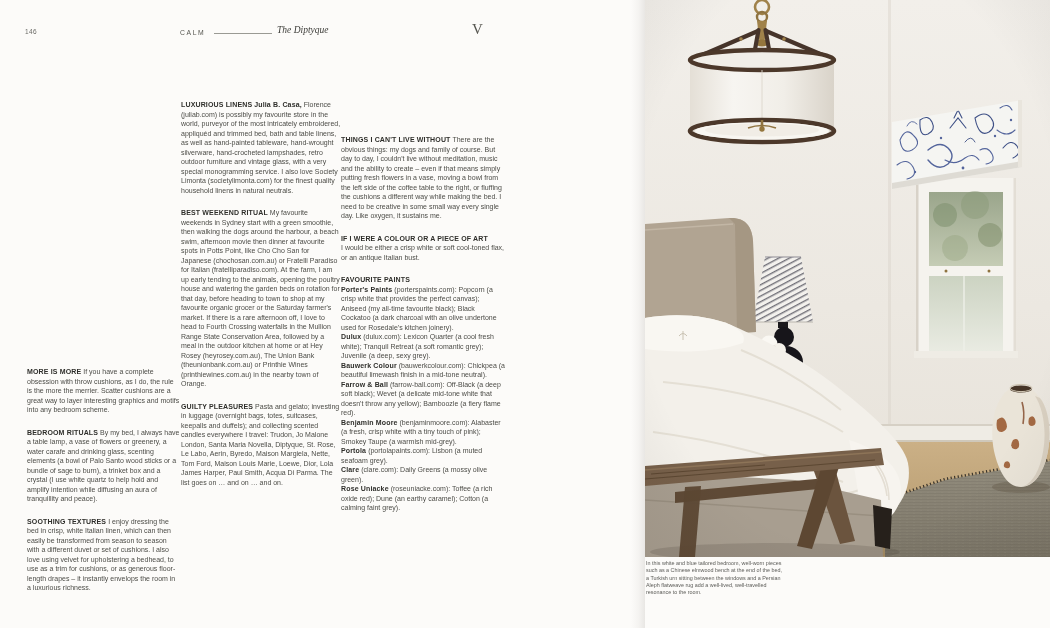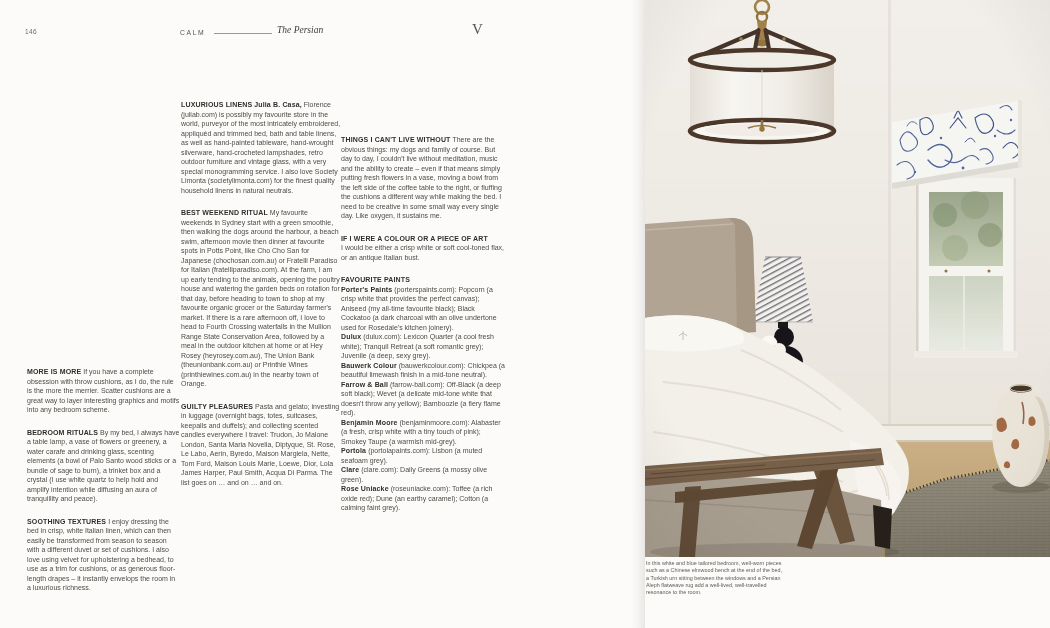--- a/index.html
+++ b/index.html
@@ -28,21 +28,21 @@
     background:linear-gradient(90deg,rgba(0,0,0,0) 0%,rgba(60,50,40,.04) 55%,rgba(60,50,40,.10) 100%);}
   .photo{position:absolute;left:645px;top:0;width:405px;height:557px;overflow:hidden;}
   .caption{position:absolute;left:646px;top:560px;width:139px;font-size:5.4px;line-height:7.3px;color:#5c5c58;margin:0;}
 </style>
 </head>
 <body>
 
 <span class="folio">146</span>
 <span class="chapter">CALM</span>
 <span class="head-rule"></span>
-<span class="section-title">The Persian</span>
+<span class="section-title">The Diptyque</span>
 <span class="ornament">V</span>
 
 <div class="col col1">
   <p class="sec"><b>MORE IS MORE</b> <span>If you have a complete obsession with throw cushions, as I do, the rule is the more the merrier. Scatter cushions are a great way to layer interesting graphics and motifs into any bedroom scheme.</span></p>
   <p class="sec"><b>BEDROOM RITUALS</b> <span>By my bed, I always have a table lamp, a vase of flowers or greenery, a water carafe and drinking glass, scenting elements (a bowl of Palo Santo wood sticks or a bundle of sage to burn), a trinket box and a crystal (I use white quartz to help hold and amplify intention while diffusing an aura of tranquillity and peace).</span></p>
   <p class="sec"><b>SOOTHING TEXTURES</b> <span>I enjoy dressing the bed in crisp, white Italian linen, which can then easily be transformed from season to season with a different duvet or set of cushions. I also love using velvet for upholstering a bedhead, to use as a trim for cushions, or as generous floor-length drapes – it instantly envelops the room in a luxurious richness.</span></p>
 </div>
 
 <div class="col col2">
   <p class="sec"><b>LUXURIOUS LINENS</b> <b>Julia B. Casa,</b> <span>Florence (juliab.com) is possibly my favourite store in the world, purveyor of the most intricately embroidered, appliquéd and trimmed bed, bath and table linens, as well as hand-painted tableware, hand-wrought silverware, hand-crocheted lampshades, retro outdoor furniture and vintage glass, with a very special monogramming service. I also love Society Limonta (societylimonta.com) for the finest quality household linens in natural neutrals.</span></p>

